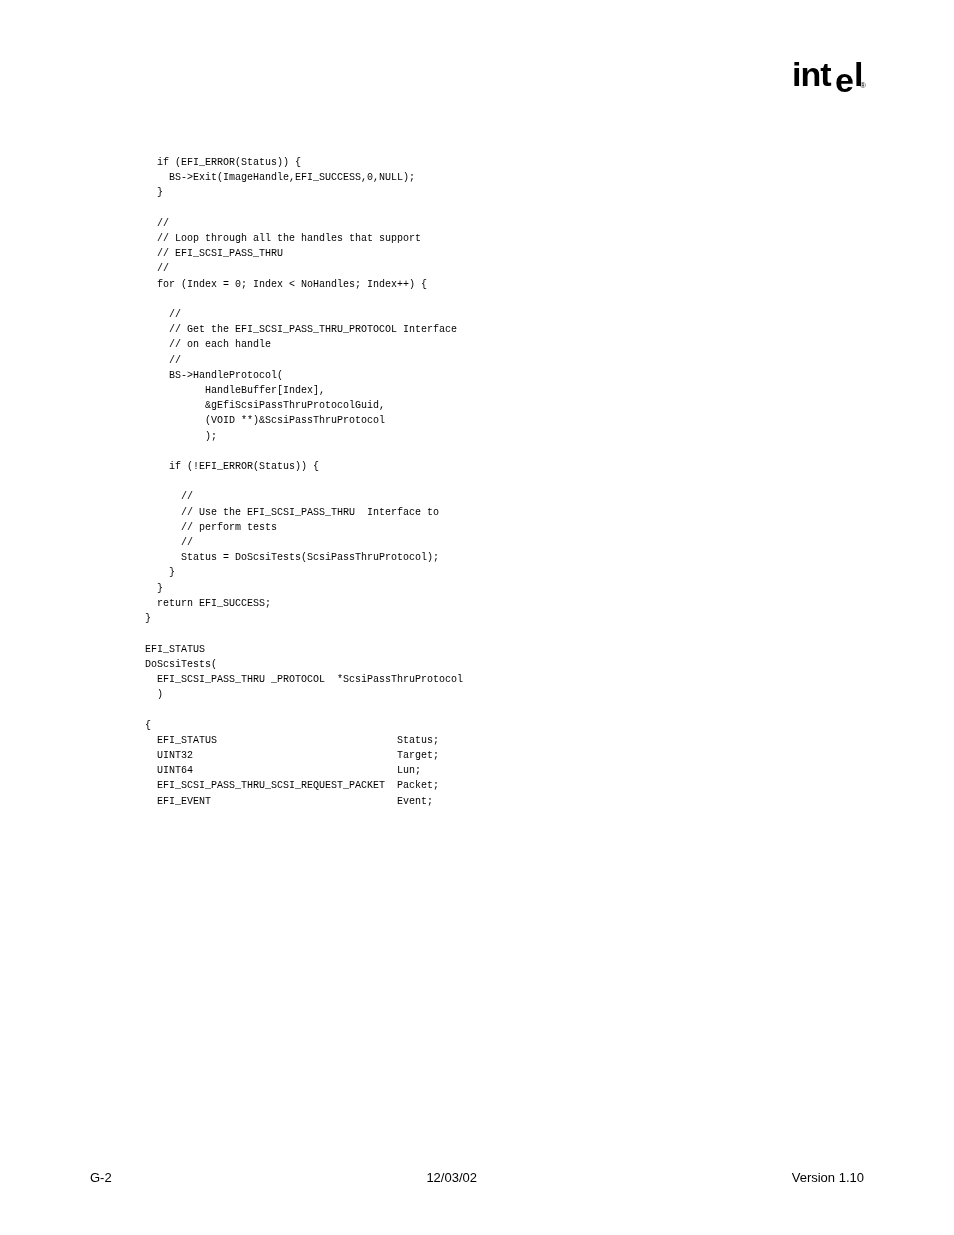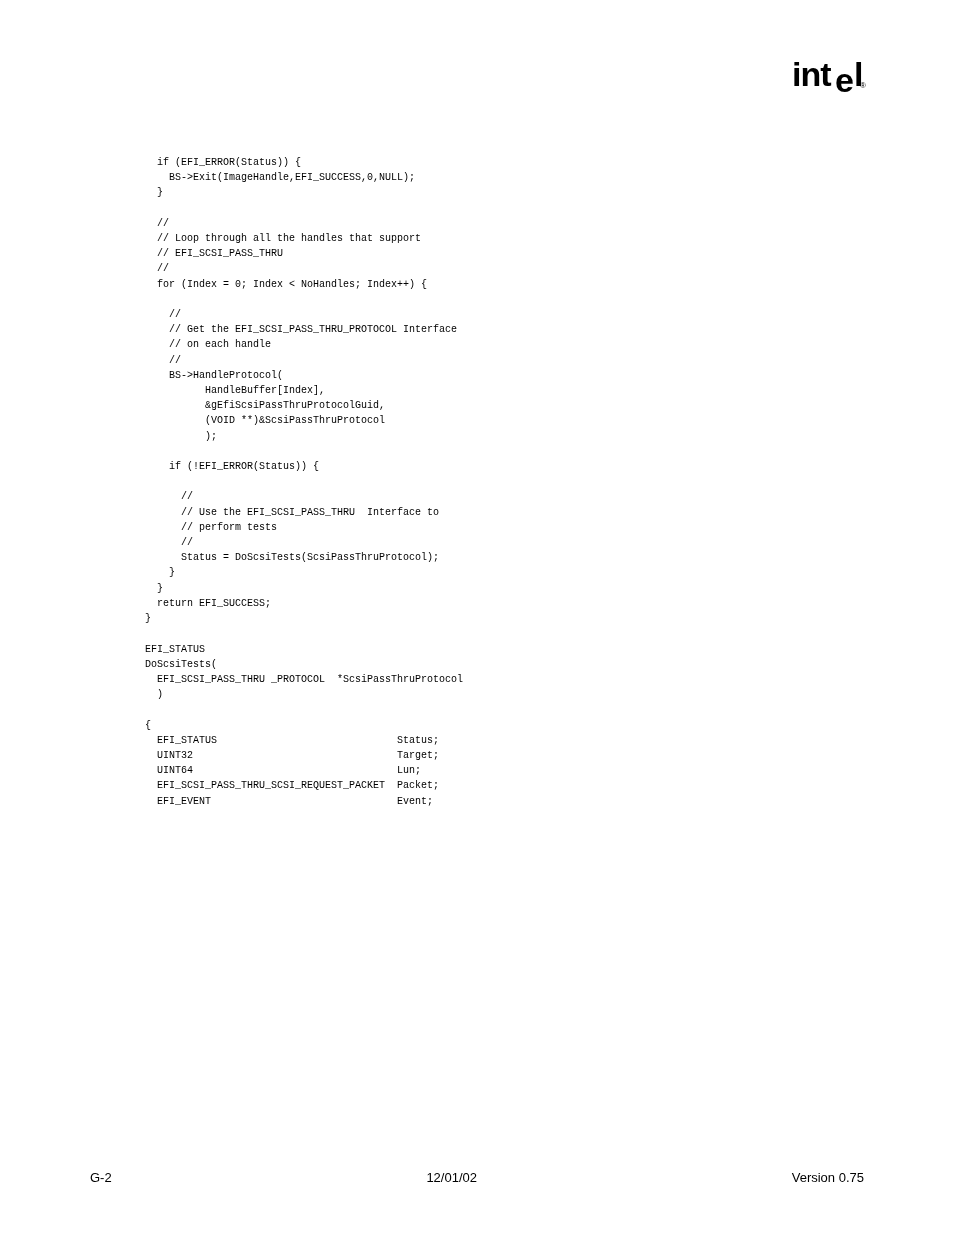--- a/index.html
+++ b/index.html
@@ -101,17 +101,17 @@
 
 {
   EFI_STATUS                              Status;
   UINT32                                  Target;
   UINT64                                  Lun;
   EFI_SCSI_PASS_THRU_SCSI_REQUEST_PACKET  Packet;
   EFI_EVENT                               Event;</pre>
 
   <div class="footer">
     <span>G-2</span>
-    <span>12/01/02</span>
-    <span>Version 0.75</span>
+    <span>12/03/02</span>
+    <span>Version 1.10</span>
   </div>
 
 </div>
 
 </body></html>

